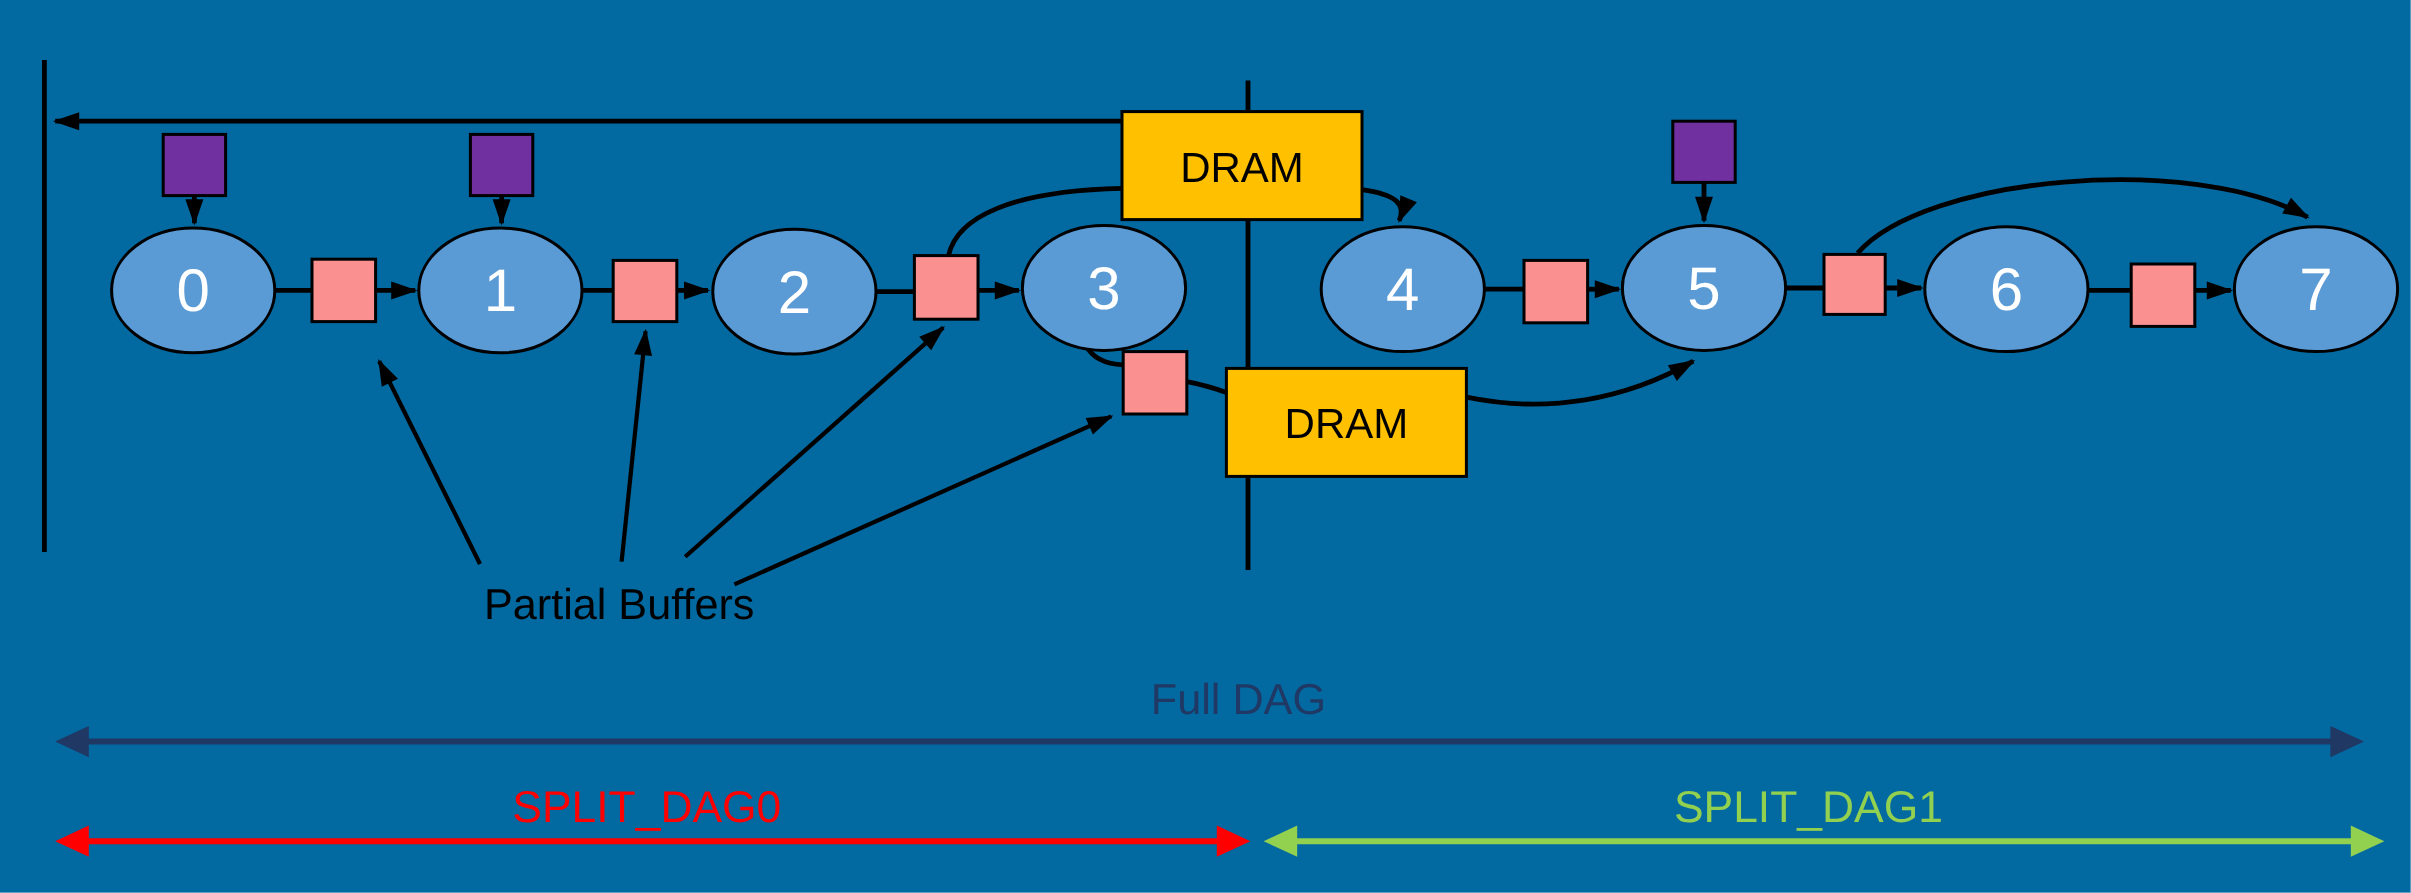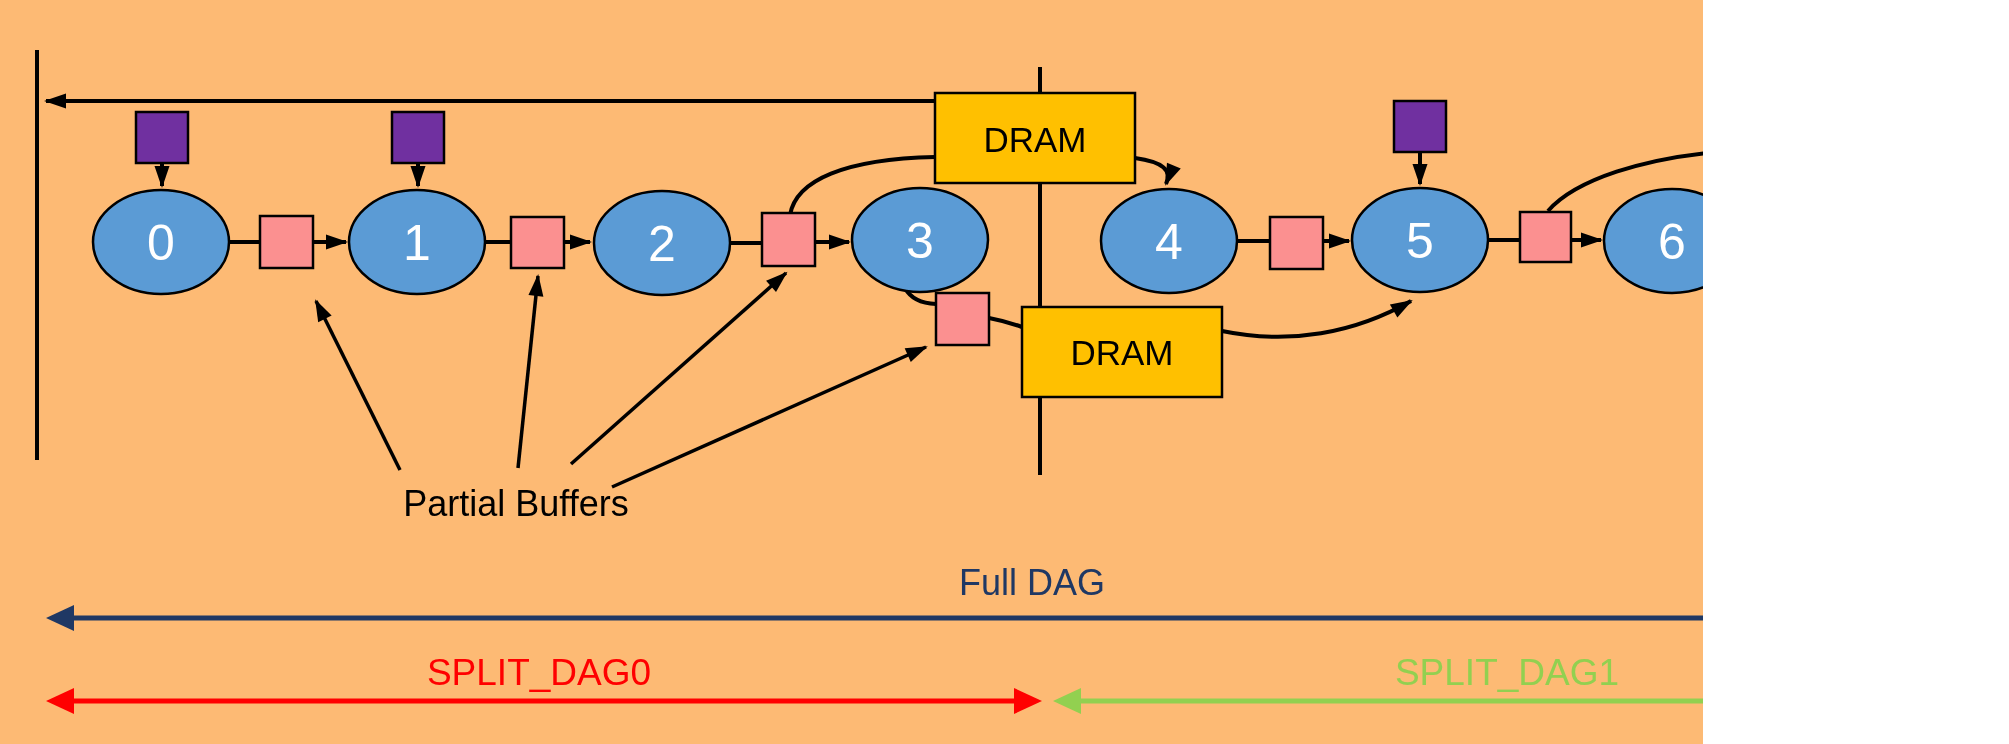--- a/index.html
+++ b/index.html
@@ -1,16 +1,16 @@
 <!DOCTYPE html>
 <html><head>
 <meta charset="utf-8">
 <style>
   html,body{margin:0;padding:0;background:#ffffff;}
-  .stage{position:relative;width:1703px;height:744px;background:#fdba74;overflow:hidden;}
+  .stage{position:relative;width:2009px;height:744px;background:#0369a1;overflow:hidden;}
   svg{position:absolute;left:0;top:0;}
   text{font-family:"Liberation Sans","DejaVu Sans",sans-serif;}
   .node-label{fill:#ffffff;font-size:50px;}
   .dram-label{fill:#000000;font-size:35px;}
   .pb-label{fill:#000000;font-size:36px;}
   .fulldag-label{fill:#1F3864;font-size:36px;}
   .split0-label{fill:#FF0000;font-size:37px;}
   .split1-label{fill:#92D050;font-size:37px;}
   .shape{stroke:#000000;stroke-width:2.5px;}
   .edge{stroke:#000000;stroke-width:4px;fill:none;}

